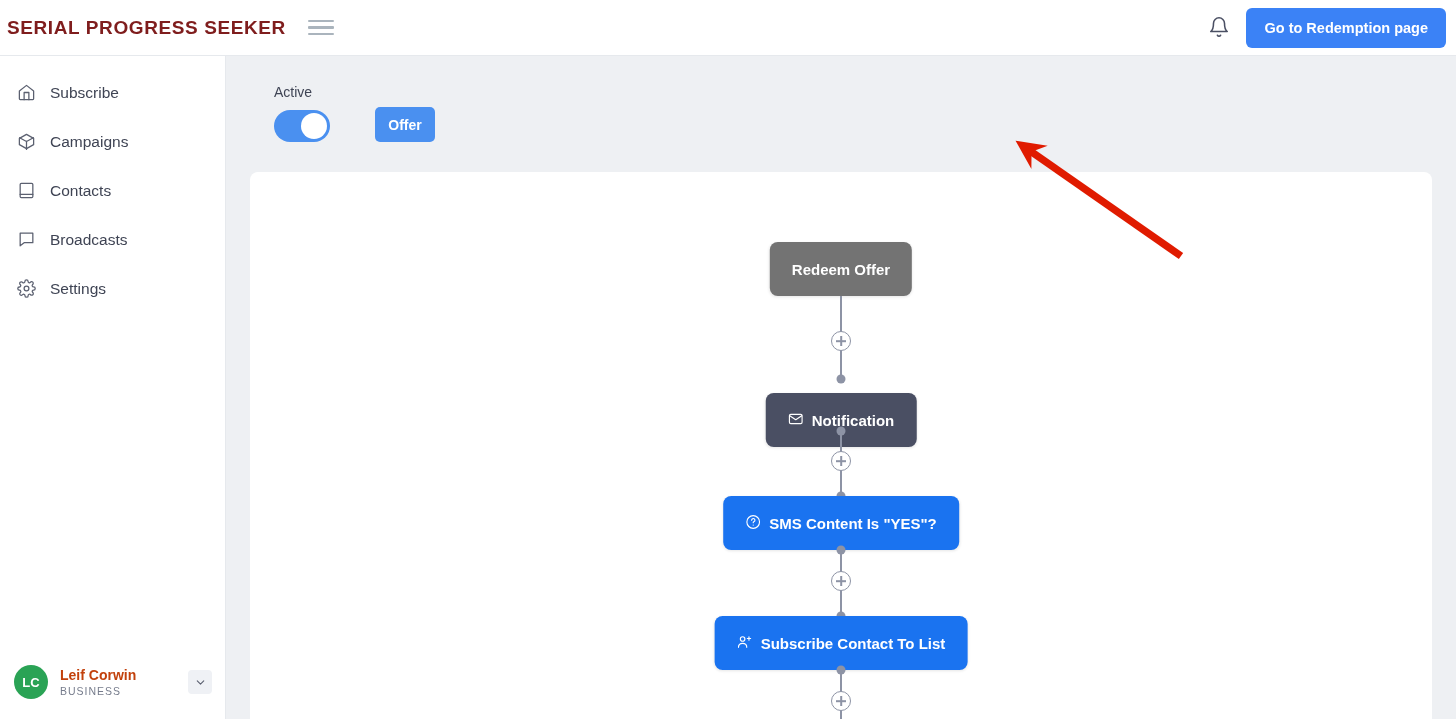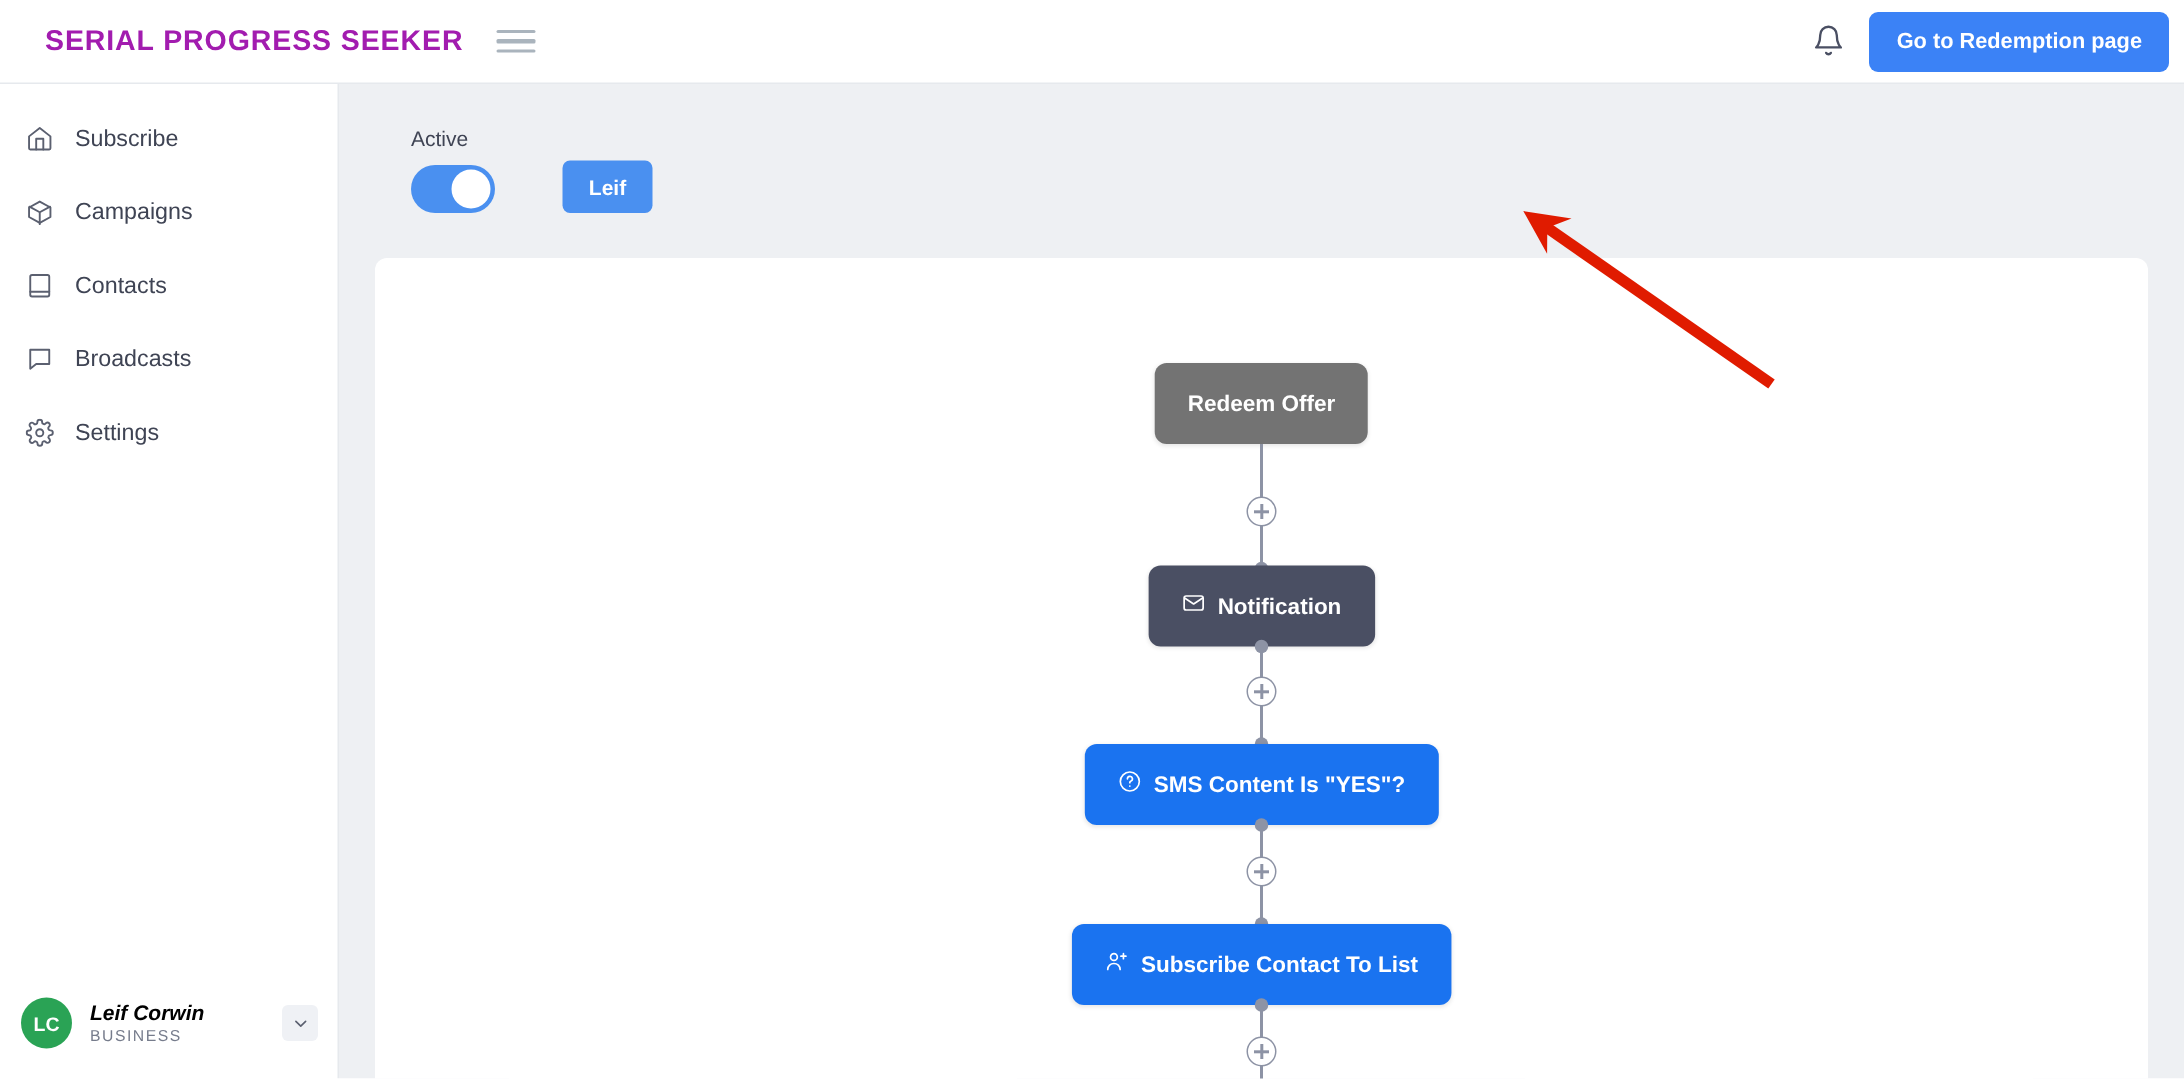--- a/index.html
+++ b/index.html
@@ -13,23 +13,23 @@
 
   
   .topbar {
     position: absolute; top: 0; left: 0; width: 1456px; height: 56px;
     background: #ffffff;
     border-bottom: 1px solid #e6e9ed;
     display: flex; align-items: center;
     z-index: 5;
   }
   .brand {
-    margin-left: 30px;
+    margin-left: 7px;
     font-size: 19px; font-weight: bold; letter-spacing: 0.6px;
-    color: #a21caf;
+    color: #7f1d1d;
     white-space: nowrap;
   }
   .hamburger {
     margin-left: 22px; width: 26px; height: 20px;
     display: flex; flex-direction: column; justify-content: center; gap: 4px;
     cursor: pointer;
   }
   .hamburger span { display: block; height: 2.5px; background: #aab4bd; border-radius: 1px; }
   .topbar-right {
     margin-left: auto; display: flex; align-items: center; gap: 16px;
@@ -66,21 +66,21 @@
     position: absolute; left: 0; bottom: 20px; width: 226px;
     display: flex; align-items: center; padding: 0 14px; gap: 12px;
   }
   .avatar {
     width: 34px; height: 34px; border-radius: 50%;
     background: #2aa355; color: #fff;
     display: flex; align-items: center; justify-content: center;
     font-size: 13px; font-weight: bold; flex: 0 0 34px;
   }
   .uinfo { display: flex; flex-direction: column; gap: 2px; min-width: 0; }
-  .uname { font-size: 14px; font-weight: bold; color: #000000; white-space: nowrap; font-style: italic; }
+  .uname { font-size: 14px; font-weight: bold; color: #c2410c; white-space: nowrap; }
   .urole { font-size: 10.5px; letter-spacing: 1px; color: #767c8c; }
   .ucaret {
     margin-left: auto; width: 24px; height: 24px; border-radius: 4px;
     background: #eff1f5; display: flex; align-items: center; justify-content: center;
     cursor: pointer; flex: 0 0 24px;
   }
   .ucaret svg { width: 13px; height: 13px; stroke: #5b6070; stroke-width: 2; fill: none; }
 
   
   .main {
@@ -135,21 +135,21 @@
     position: absolute; left: 50%; transform: translateX(-50%);
     border-radius: 8px;
     display: flex; align-items: center; justify-content: center; gap: 8px;
     color: #fff; font-size: 15px; font-weight: bold;
     padding: 0 22px; height: 54px; white-space: nowrap;
     cursor: pointer;
     box-shadow: 0 1px 3px rgba(0,0,0,0.10);
   }
   .node svg { width: 16px; height: 16px; stroke: #fff; fill: none; stroke-width: 1.7; flex: 0 0 16px; }
   .node-green { background: #737373; justify-content: flex-end; }
-  .node-dark  { background: #4a4f63; }
+  .node-dark  { background: #4a4f63; margin-top: 16px; }
   .node-blue  { background: #1a73f0; }
 
   .connector {
     position: absolute; left: 50%; transform: translateX(-50%);
     width: 2px; background: #8d93a5;
   }
   .dot {
     position: absolute; left: 50%; transform: translate(-50%,-50%);
     width: 9px; height: 9px; border-radius: 50%; background: #8d93a5;
   }
@@ -267,21 +267,21 @@
 
     <div class="formrow">
 
       <div class="field-active">
         <label class="flabel">Active</label>
         <div class="toggle">
           <div class="knob"></div>
         </div>
       </div>
 
-      <button class="save-btn">Leif</button>
+      <button class="save-btn">Offer</button>
     </div>
 
     <div class="canvas">
       <div class="flow">
 
         <div class="node node-green" style="top:70px;">
           <span>Redeem Offer</span>
         </div>
 
         <div class="connector" style="top:124px; height:83px;"></div>

